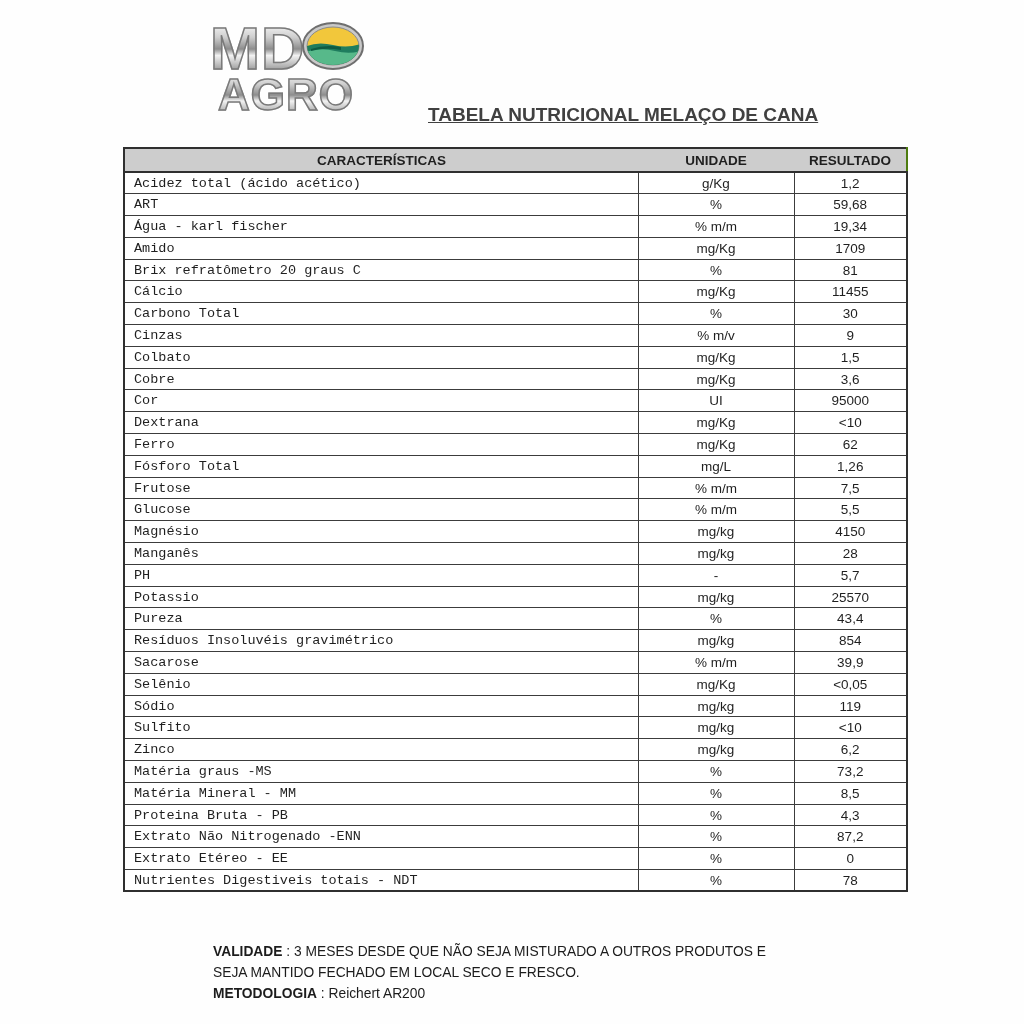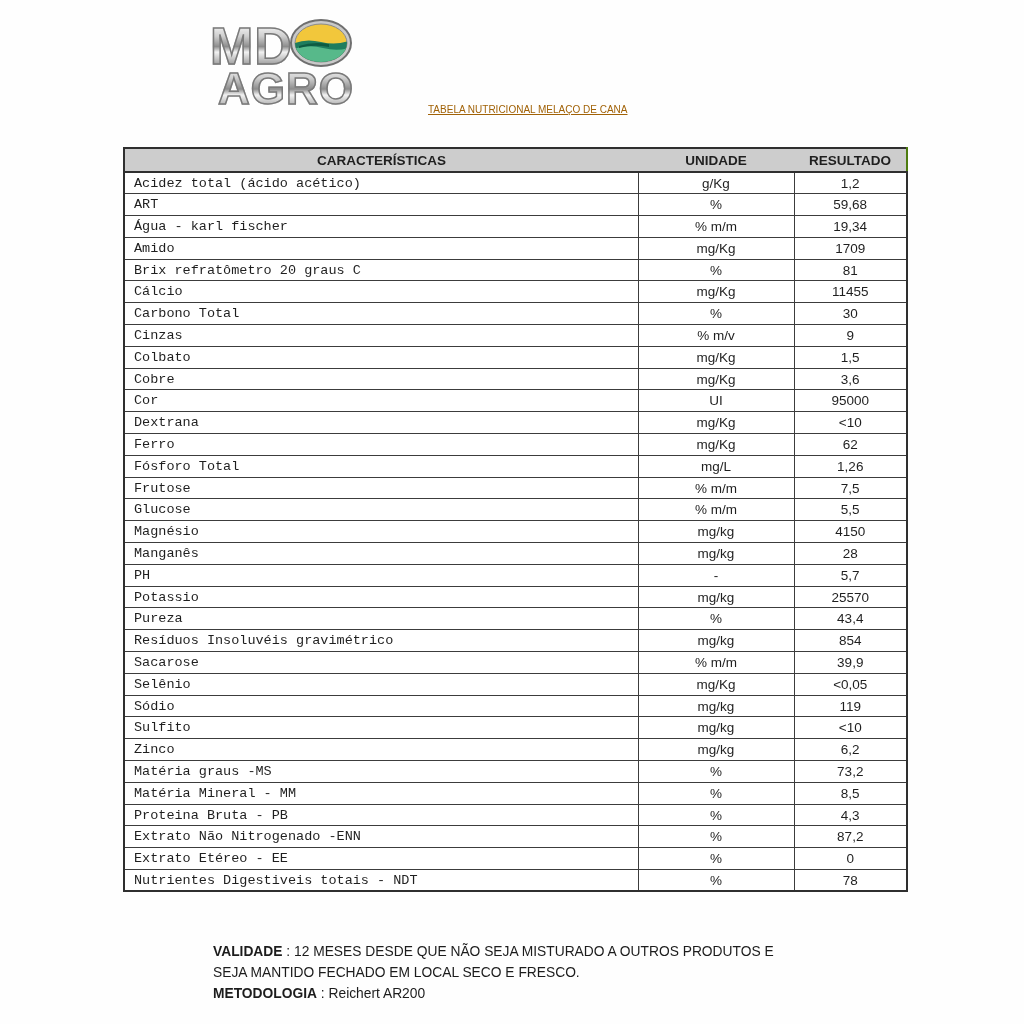--- a/index.html
+++ b/index.html
@@ -24,30 +24,30 @@
   @supports ((-webkit-background-clip: text) or (background-clip: text)) {
     .chrome {
       background: linear-gradient(180deg, #fbfbfb 0%, #cfcfcf 28%, #8d8d8d 50%, #f2f2f2 62%, #9f9f9f 88%, #d7d7d7 100%);
       -webkit-background-clip: text;
       background-clip: text;
       color: transparent;
       text-shadow: none;
       -webkit-text-stroke: 1.5px #7a7a7a;
     }
   }
-  .logo-mdo { font-size: 52px; }
+  .logo-mdo { font-size: 60px; }
   .logo-agro { font-size: 44px; margin-top: -6px; margin-left: 8px; }
   .globe { margin-left: -4px; margin-top: -4px; }
 
   
   .doc-title {
     position: absolute; left: 428px; top: 104px;
-    font-size: 10px; font-weight: normal;
+    font-size: 19px; font-weight: bold;
     text-decoration: underline;
-    color: #a16207;
+    color: #404040;
     white-space: nowrap;
   }
 
   
   table.nutri {
     position: absolute; left: 123px; top: 147px;
     width: 783px;
     border-collapse: collapse;
     table-layout: fixed;
     font-size: 13.5px;
@@ -297,17 +297,17 @@
     </tr>
         <tr>
       <td class="name">Nutrientes Digestiveis totais - NDT</td>
       <td class="unit">%</td>
       <td class="result">78</td>
     </tr>
       </tbody>
   </table>
 
   <div class="footer">
-    <p><b>VALIDADE</b><span> : 12 MESES DESDE QUE NÃO SEJA MISTURADO A OUTROS PRODUTOS E SEJA MANTIDO FECHADO EM LOCAL SECO E FRESCO.</span></p>
+    <p><b>VALIDADE</b><span> : 3 MESES DESDE QUE NÃO SEJA MISTURADO A OUTROS PRODUTOS E SEJA MANTIDO FECHADO EM LOCAL SECO E FRESCO.</span></p>
     <p><b>METODOLOGIA</b><span> : Reichert AR200</span></p>
   </div>
 
 </div>
 
 </body></html>

